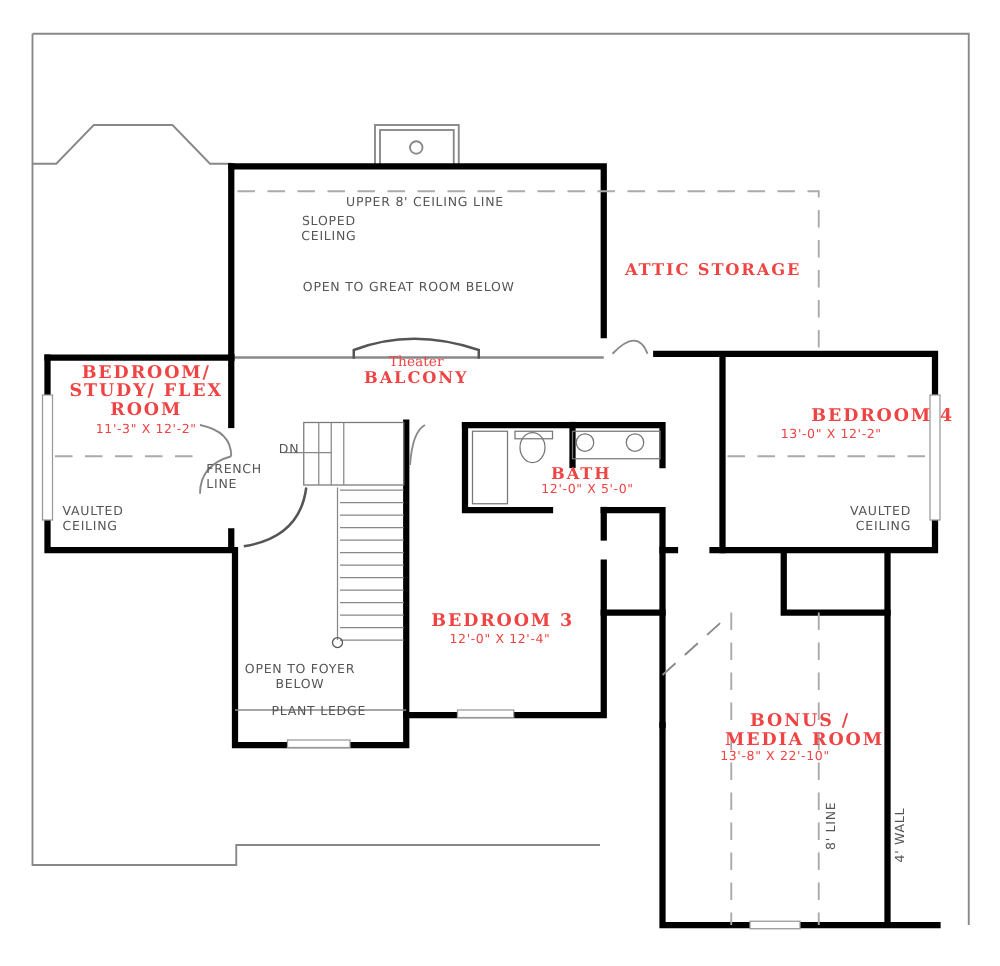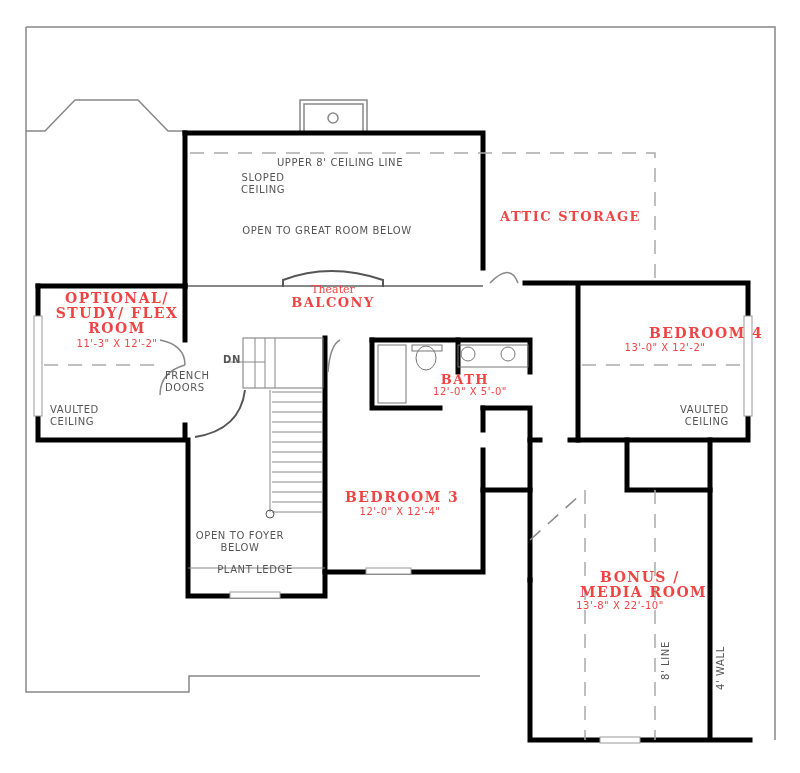--- a/index.html
+++ b/index.html
@@ -95,21 +95,21 @@
 
   <path class="wall" d="M530 440 H540 M570 440 H578 M710 440 V740 M530 580 V740 H750"></path>
   <path class="wall" d="M483 490 H530"></path>
   <rect class="win" x="600" y="737" width="40" height="6"></rect>
   <path class="dash" d="M585 490 V740"></path>
   <path class="dash" d="M655 490 V740"></path>
   <path d="M530 540 L580 495" stroke="#888" stroke-width="1.5" stroke-dasharray="14 10" fill="none"></path>
 </svg>
 
 <div class="lbl room" style="left:52px;top:291px;width:130px;">
-  <div>OPTIONAL/</div>
+  <div>BEDROOM/</div>
   <div>STUDY/ FLEX</div>
   <div>ROOM</div>
 </div>
 <div class="lbl dim" style="left:62px;top:338px;width:110px;">11'-3" X 12'-2"</div>
 
 <div class="lbl" style="left:300px;top:283px;width:66px;font-family:'DejaVu Serif',serif;font-size:11px;">Theater</div>
 <div class="lbl room" style="left:283px;top:295px;width:100px;font-size:13px;">BALCONY</div>
 
 <div class="lbl room" style="left:430px;top:372px;width:70px;font-size:13px;">BATH</div>
 <div class="lbl dim" style="left:420px;top:386px;width:100px;">12'-0" X 5'-0"</div>
@@ -129,30 +129,30 @@
 <div class="lbl room" style="left:500px;top:209px;width:140px;font-size:13px;">ATTIC STORAGE</div>
 
 <div class="lbl note" style="left:265px;top:157px;width:150px;text-align:center;">UPPER 8' CEILING LINE</div>
 <div class="lbl note" style="left:241px;top:172px;text-align:center;">
   <div>SLOPED</div>
   <div>CEILING</div>
 </div>
 <div class="lbl note" style="left:232px;top:225px;width:190px;">OPEN TO GREAT ROOM BELOW</div>
 <div class="lbl note" style="left:165px;top:370px;text-align:left;">
   <div>FRENCH</div>
-  <div>DOORS</div>
+  <div>LINE</div>
 </div>
 <div class="lbl note" style="left:50px;top:404px;text-align:left;">
   <div>VAULTED</div>
   <div>CEILING</div>
 </div>
 <div class="lbl note" style="left:680px;top:404px;text-align:right;">
   <div>VAULTED</div>
   <div>CEILING</div>
 </div>
-<div class="lbl note" style="left:223px;top:354px;font-weight:bold;">DN</div>
+<div class="lbl note" style="left:223px;top:354px;">DN</div>
 <div class="lbl note" style="left:195px;top:530px;width:90px;">
   <div>OPEN TO FOYER</div>
   <div>BELOW</div>
 </div>
 <div class="lbl note" style="left:205px;top:564px;width:100px;">PLANT LEDGE</div>
 <div class="lbl note vert" style="left:660px;top:680px;">8' LINE</div>
 <div class="lbl note vert" style="left:715px;top:690px;">4' WALL</div>
 
 </body></html>

